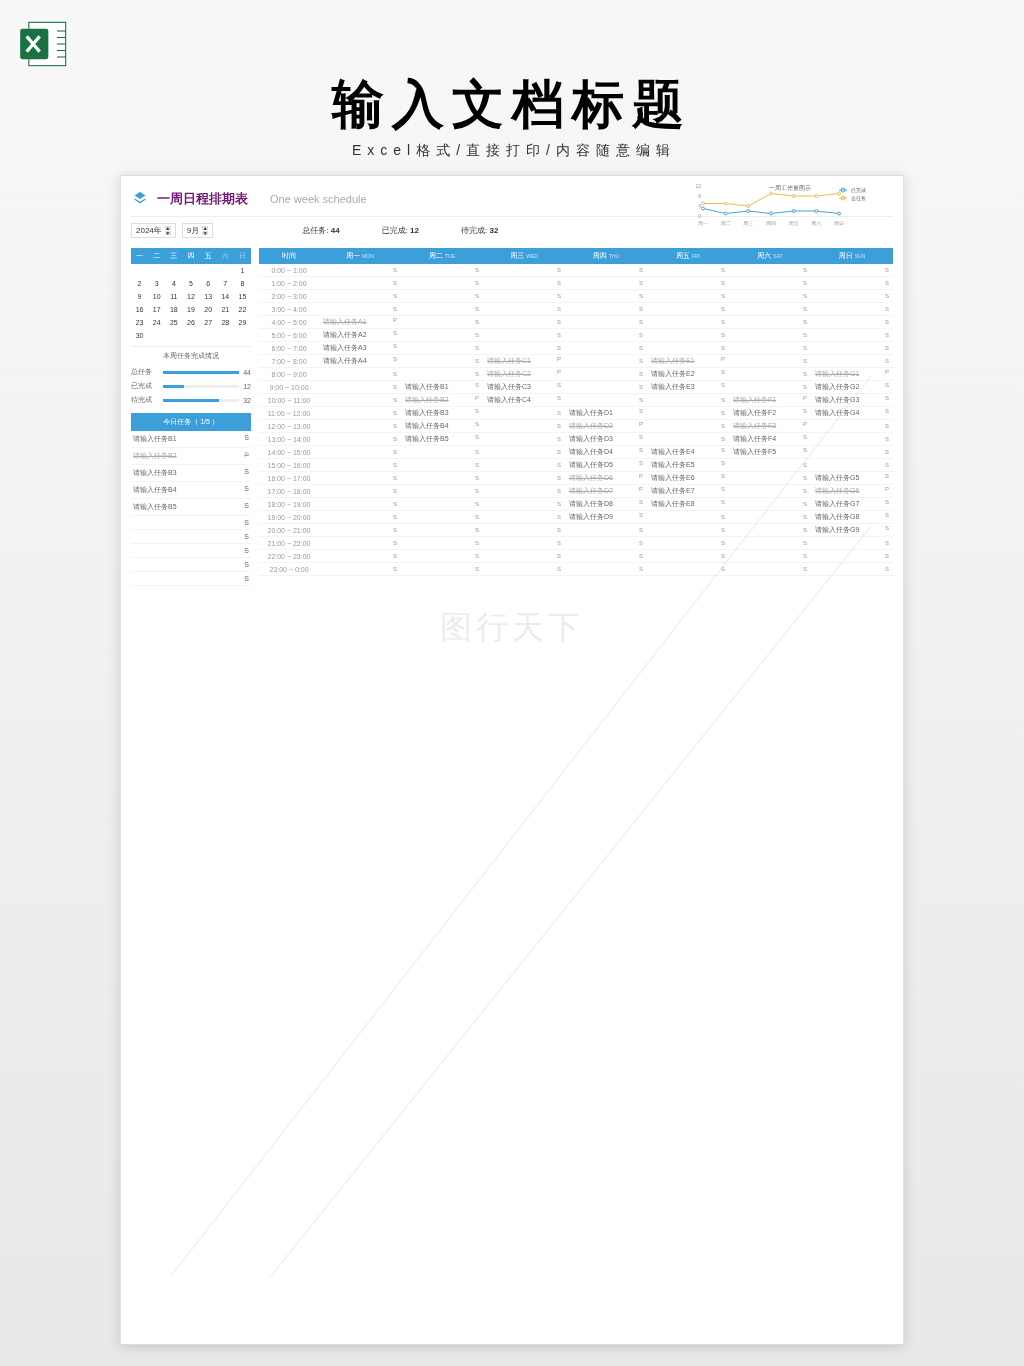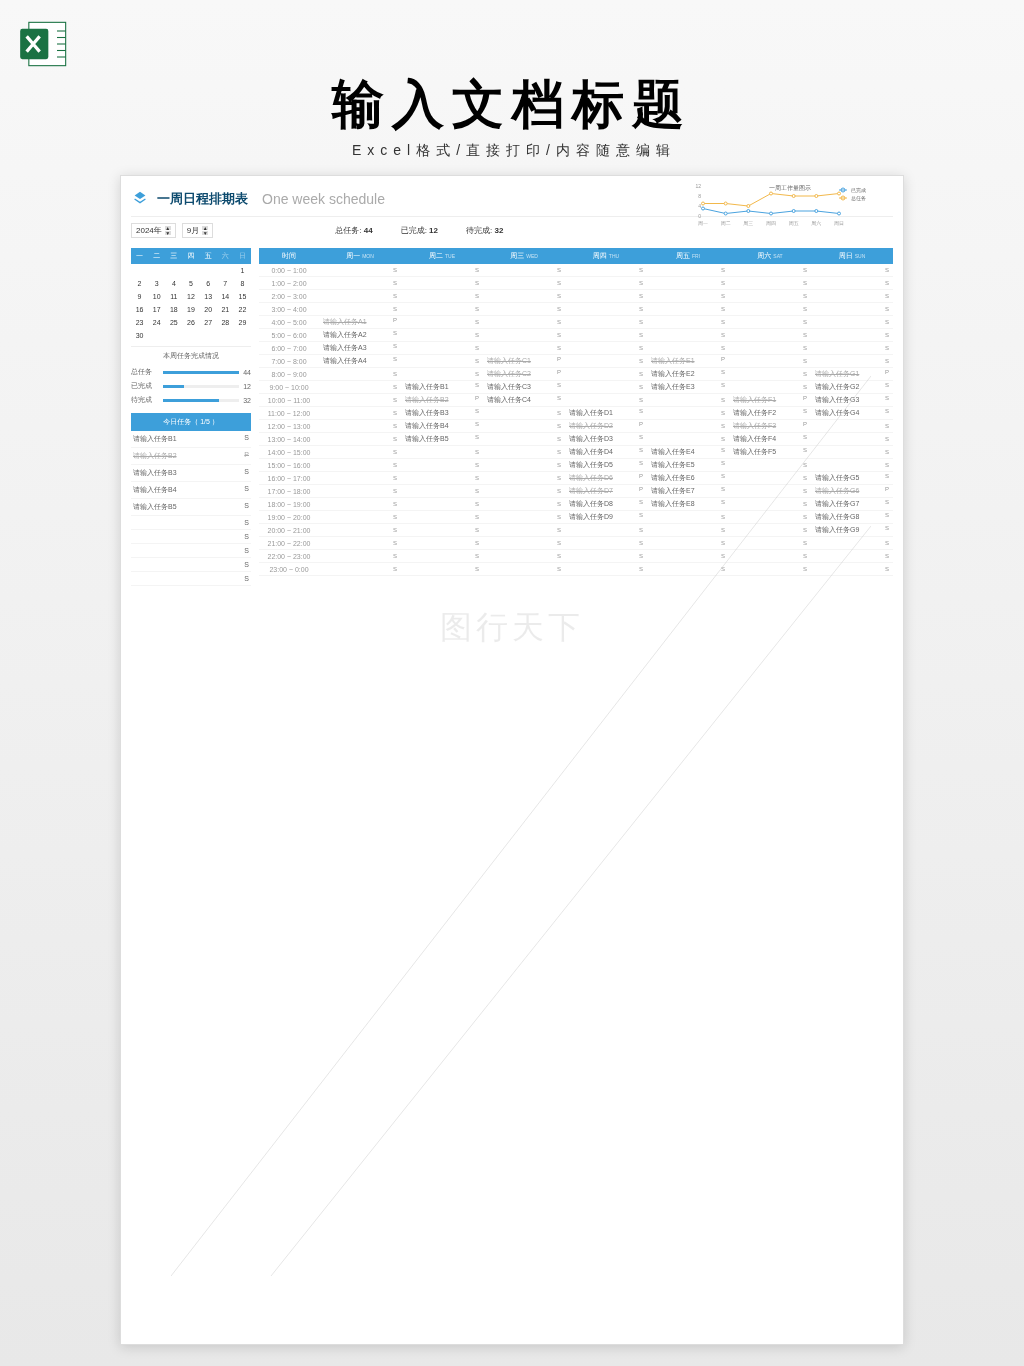--- a/index.html
+++ b/index.html
@@ -3,29 +3,29 @@
 <meta charset="utf-8">
 <style>
 *{margin:0;padding:0;box-sizing:border-box}
 body{font-family:"Microsoft YaHei",Arial,sans-serif;background:linear-gradient(180deg,#f8f8f8 0%,#e8e8e8 100%);width:1024px;height:1366px;position:relative}
 .excel-icon{position:absolute;top:18px;left:18px;width:52px;height:52px}
 .page-title{position:absolute;top:70px;left:0;right:0;text-align:center;font-size:52px;font-weight:700;color:#000;letter-spacing:8px}
 .page-subtitle{position:absolute;top:142px;left:4px;right:0;text-align:center;font-size:14px;color:#333;letter-spacing:6px}
 .doc{position:absolute;top:175px;left:120px;width:784px;background:#fff;box-shadow:0 2px 12px rgba(0,0,0,0.15);border:1px solid #ddd;padding:10px;height:1170px;overflow:hidden}
 .doc-header{display:flex;align-items:center;gap:8px;padding:4px 0 8px 0;border-bottom:1px solid #eee}
 .doc-logo{width:18px;height:18px}
-.doc-title{font-size:13px;font-weight:600;color:#0c4a6e}
-.doc-title-en{font-size:14px;color:#aaa;margin-left:6px}
+.doc-title{font-size:13px;font-weight:600;color:#701a75}
+.doc-title-en{font-size:11px;color:#aaa;margin-left:14px}
 .chart{position:absolute;right:14px;top:8px;width:200px;height:42px}
 .chart-title{font-size:6px;fill:#666}
 .date-row{display:flex;gap:6px;padding:6px 0;font-size:8px;color:#333;align-items:center}
 .date-box{display:flex;align-items:center;gap:3px;border:1px solid #ddd;padding:1px 4px}
 .spinner{display:flex;flex-direction:column;gap:1px}
 .spinner div{width:6px;height:4px;background:#ddd;font-size:5px;line-height:4px;text-align:center}
-.summary{margin-left:116px;display:flex;gap:28px;font-size:8px;color:#333}
+.summary{margin-left:83px;display:flex;gap:42px;font-size:8px;color:#333}
 .body-grid{display:flex;gap:8px;margin-top:4px}
 .left-col{width:120px;flex-shrink:0}
 .cal-header{display:flex;background:#3d9fda;color:#fff;font-size:7px}
 .cal-header div{flex:1;text-align:center;padding:3px 0}
 .cal-header .dim{color:rgba(255,255,255,0.5)}
 .cal-body{font-size:7px;color:#333}
 .cal-row{display:flex}
 .cal-row div{flex:1;text-align:center;padding:3px 0}
 .status-title{font-size:7px;color:#666;text-align:center;padding:4px 0;border-top:1px solid #eee;margin-top:4px}
 .status-row{display:flex;align-items:center;font-size:7px;color:#666;padding:2px 0;gap:4px}

